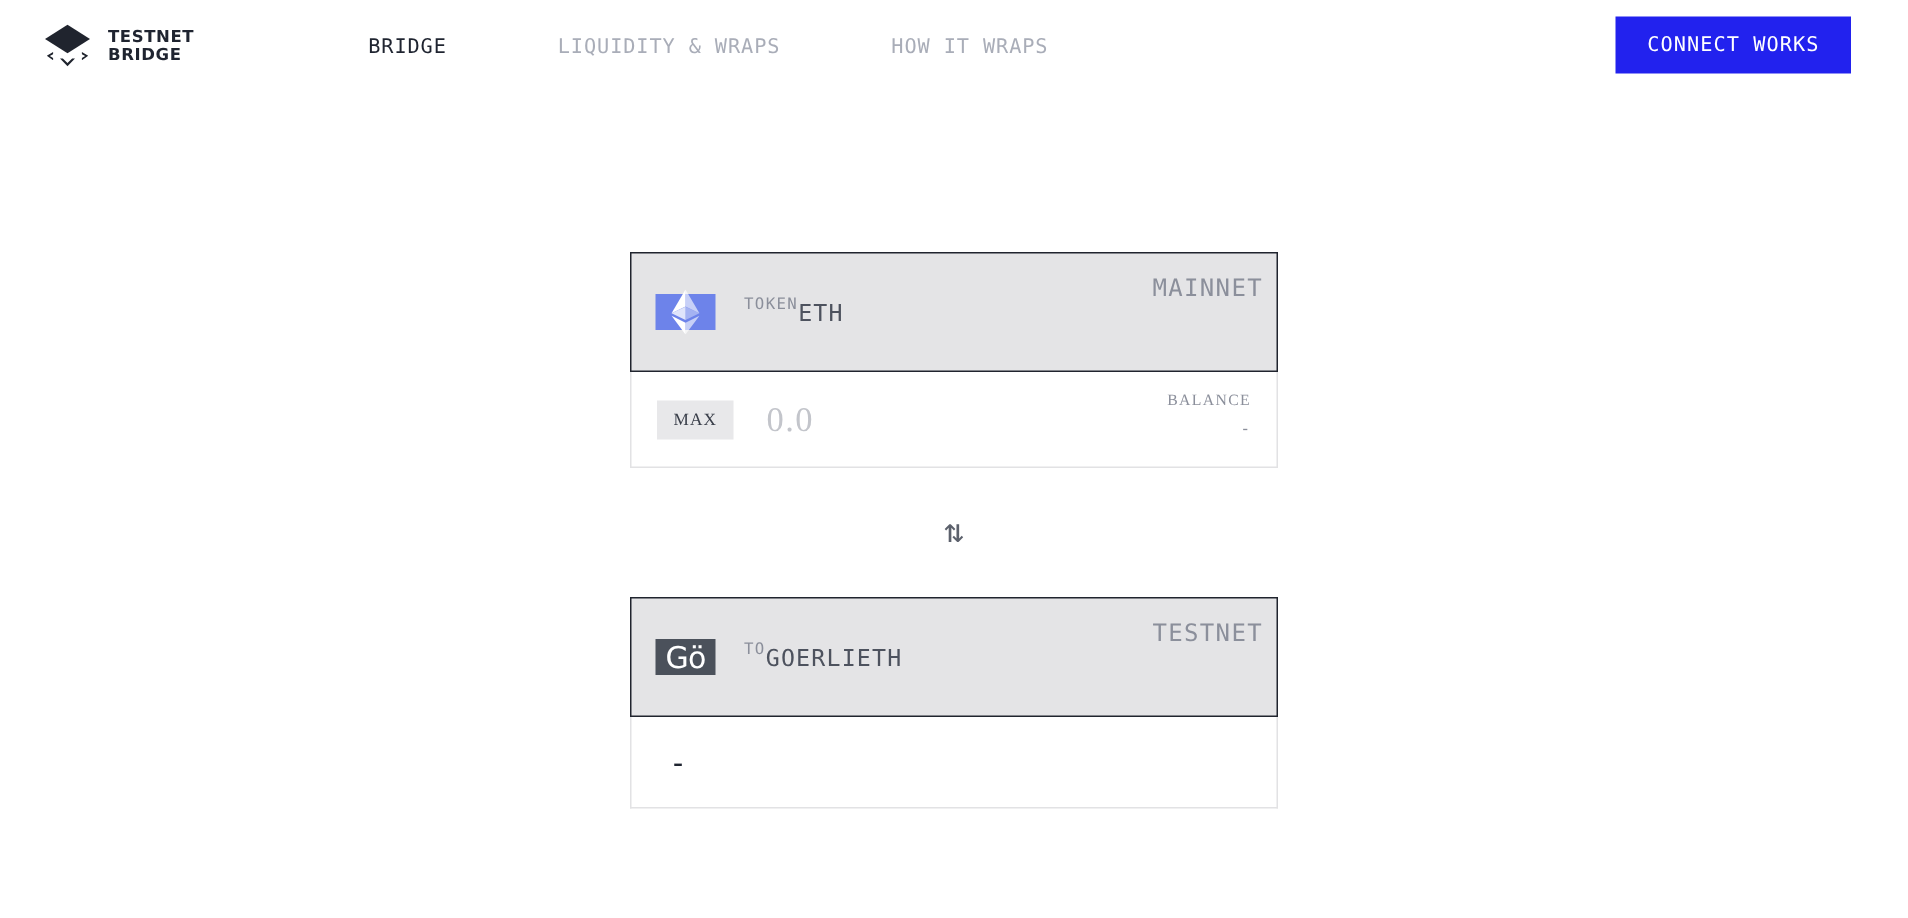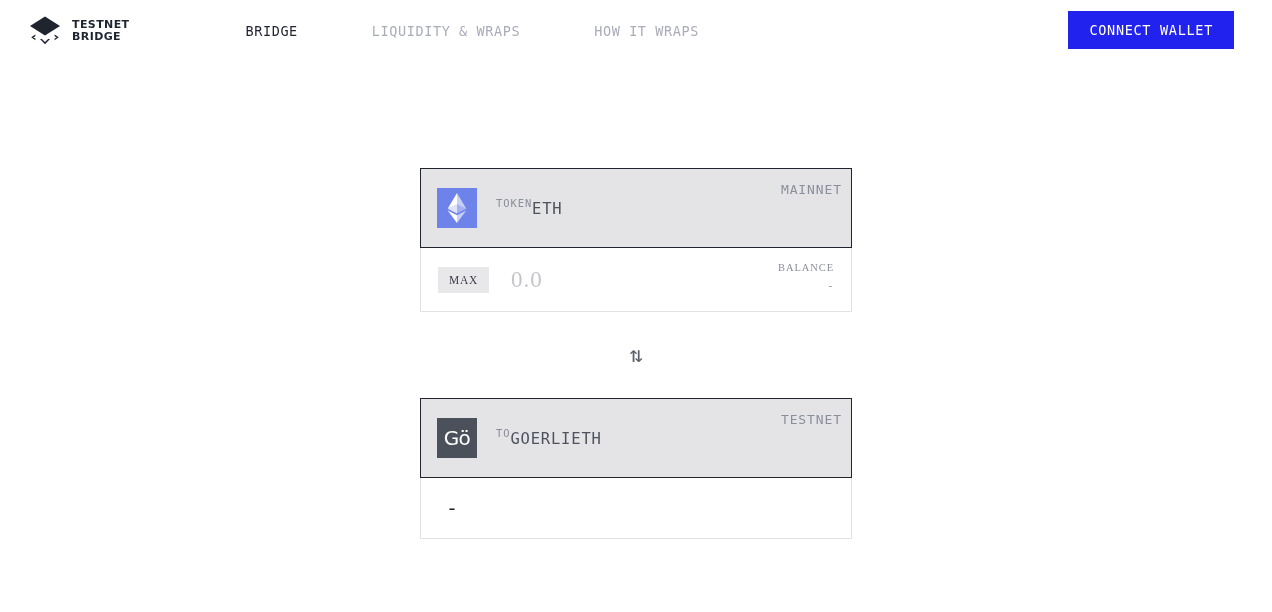--- a/index.html
+++ b/index.html
@@ -108,21 +108,21 @@
     height: 80px;
     display: flex;
     align-items: center;
     padding: 0 16px;
     position: relative;
     cursor: pointer;
   }
 
   .coin-icon {
     width: 40px;
-    height: 40px;
+    height: 24px;
     flex: 0 0 auto;
     display: flex;
     align-items: center;
     justify-content: center;
   }
   .coin-icon.eth { background: #6border; }
   .coin-icon.eth { background: #6d83ea; }
   .coin-icon.goerli {
     background: #4b515b;
     color: #ffffff;
@@ -148,21 +148,21 @@
     letter-spacing: 0.8px;
     color: #4d525e;
     line-height: 1.45;
     margin-top: 2px;
   }
 
   .net-badge {
     position: absolute;
     right: 9px;
     top: 13px;
-    font-size: 13px;
+    font-size: 16px;
     letter-spacing: 0.9px;
     color: #8b8f9b;
   }
 
   .panel {
     background: #ffffff;
     border: 1px solid #e2e2e4;
     border-top: none;
   }
 
@@ -282,21 +282,21 @@
       <span>BRIDGE</span>
     </div>
   </div>
 
   <nav class="nav">
     <div class="nav-item active">BRIDGE</div>
     <div class="nav-item">LIQUIDITY &amp; WRAPS</div>
     <div class="nav-item">HOW IT WRAPS</div>
   </nav>
 
-  <button class="connect-btn">CONNECT WALLET</button>
+  <button class="connect-btn">CONNECT WORKS</button>
 </div>
 
 <div class="main">
   <div class="bridge">
 
     <div class="selector">
       <div class="coin-icon eth">
         <svg width="26" height="30" viewBox="0 0 26 40" aria-hidden="true">
           <polygon points="13,0 13,15.2 25.4,21.1" fill="#ffffff" opacity="0.62"></polygon>
           <polygon points="13,0 0.6,21.1 13,15.2" fill="#ffffff"></polygon>

